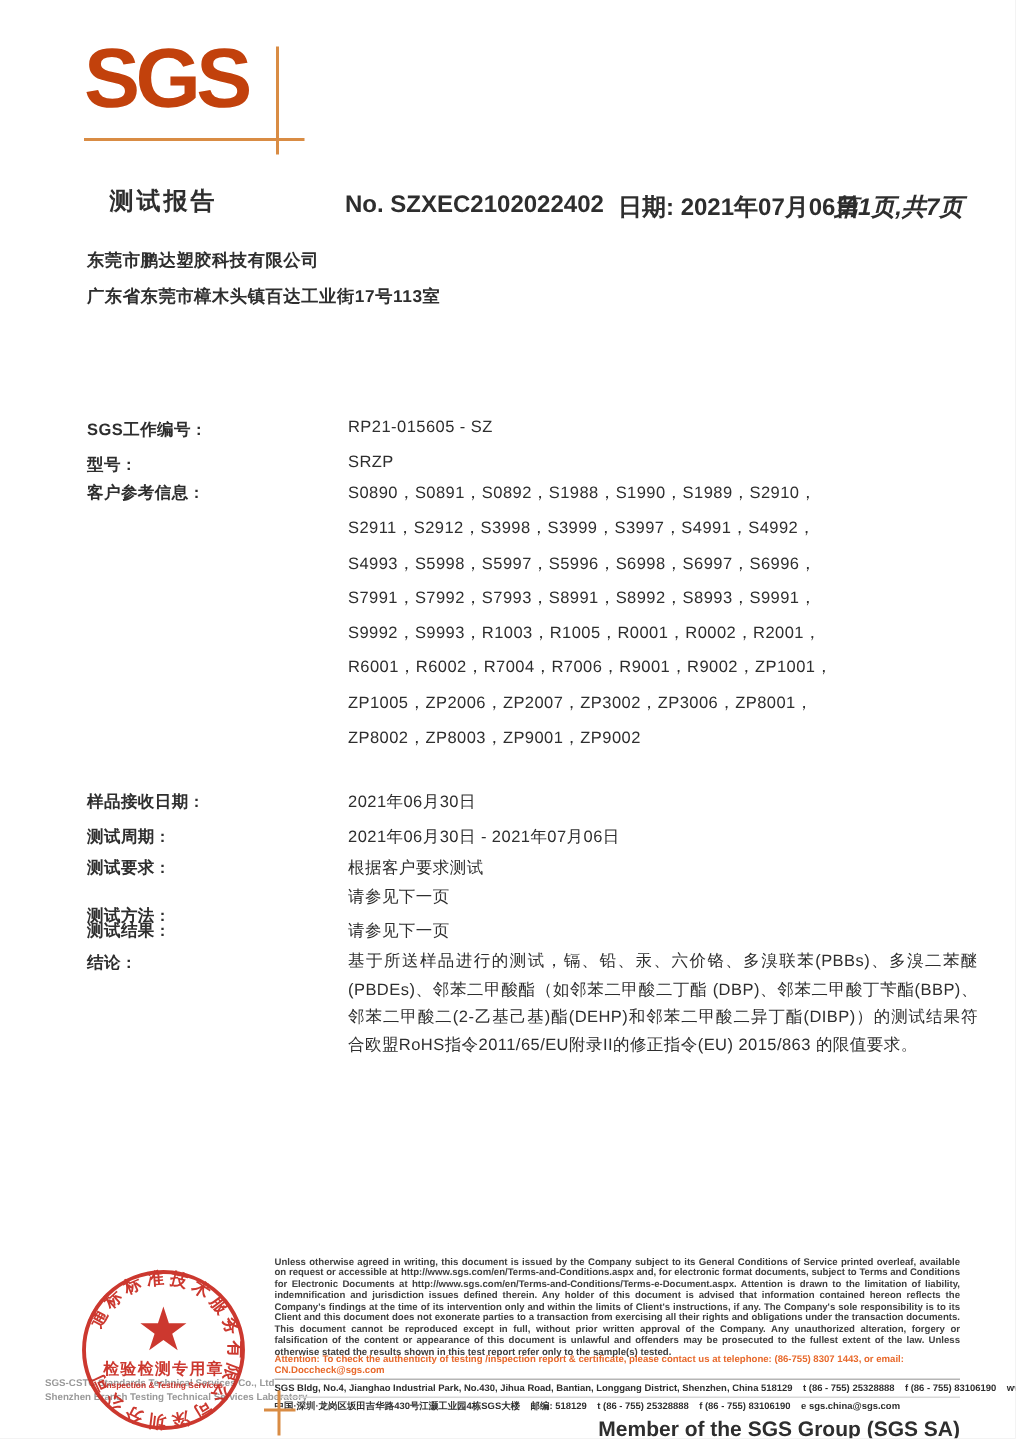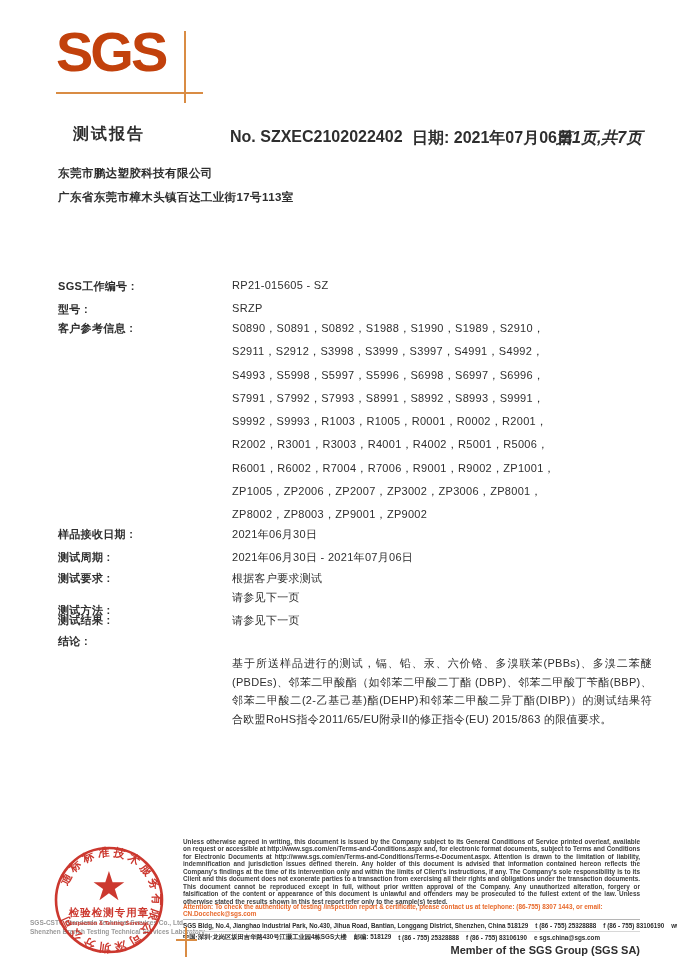--- a/index.html
+++ b/index.html
@@ -29,39 +29,39 @@
   
   .applicant { left:58px; font-size:11.5px; font-weight:600; letter-spacing:0.4px; }
   .applicant.l1 { top:166px; }
   .applicant.l2 { top:190px; }
 
   
   .stmt { left:58px; top:255px; font-size:11px; font-weight:600; letter-spacing:0.3px; }
   .lbl { left:58px; width:172px; font-size:11px; font-weight:600; letter-spacing:0.3px; }
   .val { left:232px; width:420px; font-size:11px; letter-spacing:0.3px; }
   .codes div { height:23.3px; }
-  .conclusion { line-height:18.6px; text-align:justify; width:420px;margin-top:22px; }
+  .conclusion { line-height:18.6px; text-align:justify; width:420px; }
 
   
   .disclaimer {
     left:183px; top:838px; width:457px; font-size:6.4px; line-height:7.45px;
     color:#3f3f3f; font-weight:600; text-align:justify;
   }
   .attention {
     left:183px; top:903px; width:457px; font-size:6.4px; line-height:7.4px;
     color:#e8692b; font-weight:700;
   }
   .addr-block {
     left:183px; top:919px; width:457px; border-top:1px solid #b5b5b5;
     font-size:6.3px; color:#2e2e2e; font-weight:600;
   }
   .addr-row { display:flex; align-items:center; height:11px; white-space:nowrap; }
   .addr-row + .addr-row { border-top:1px solid #d8d8d8; }
   .addr-row span { margin-right:7px; }
-  .member { left:390px; top:944px; width:250px; text-align:right; font-size:11px; font-weight:600; color:#2e2e2e; }
+  .member { left:390px; top:944px; width:250px; text-align:right; font-size:14px; font-weight:600; color:#2e2e2e; }
 
   .corner-v { left:185px; top:927px; width:1.5px; height:30px; background:#d98c44; }
   .corner-h { left:176px; top:939px; width:21px; height:1.5px; background:#d98c44; }
 
   .branch-line { left:30px; font-size:6.5px; color:#9a9a9a; font-weight:600; white-space:nowrap; }
   .branch-line.b1 { top:919px; }
   .branch-line.b2 { top:928px; }
 
   .stamp { left:48px; top:843px; width:122px; height:114px; opacity:0.92; }
   .stamp svg { width:100%; height:100%; }
@@ -90,21 +90,20 @@
   <div class="abs lbl" style="top:302px">型号 :</div>
   <div class="abs val" style="top:302px">SRZP</div>
 
   <div class="abs lbl" style="top:321px">客户参考信息 :</div>
   <div class="abs val codes" style="top:321px">
     <div>S0890，S0891，S0892，S1988，S1990，S1989，S2910，</div>
     <div>S2911，S2912，S3998，S3999，S3997，S4991，S4992，</div>
     <div>S4993，S5998，S5997，S5996，S6998，S6997，S6996，</div>
     <div>S7991，S7992，S7993，S8991，S8992，S8993，S9991，</div>
     <div>S9992，S9993，R1003，R1005，R0001，R0002，R2001，</div>
-    <div>R2002，R3001，R3003，R4001，R4002，R5001，R5006，</div>
     <div>R6001，R6002，R7004，R7006，R9001，R9002，ZP1001，</div>
     <div>ZP1005，ZP2006，ZP2007，ZP3002，ZP3006，ZP8001，</div>
     <div>ZP8002，ZP8003，ZP9001，ZP9002</div>
   </div>
 
   <div class="abs lbl" style="top:527px">样品接收日期 :</div>
   <div class="abs val" style="top:527px">2021年06月30日</div>
 
   <div class="abs lbl" style="top:550px">测试周期 :</div>
   <div class="abs val" style="top:550px">2021年06月30日 - 2021年07月06日</div>

